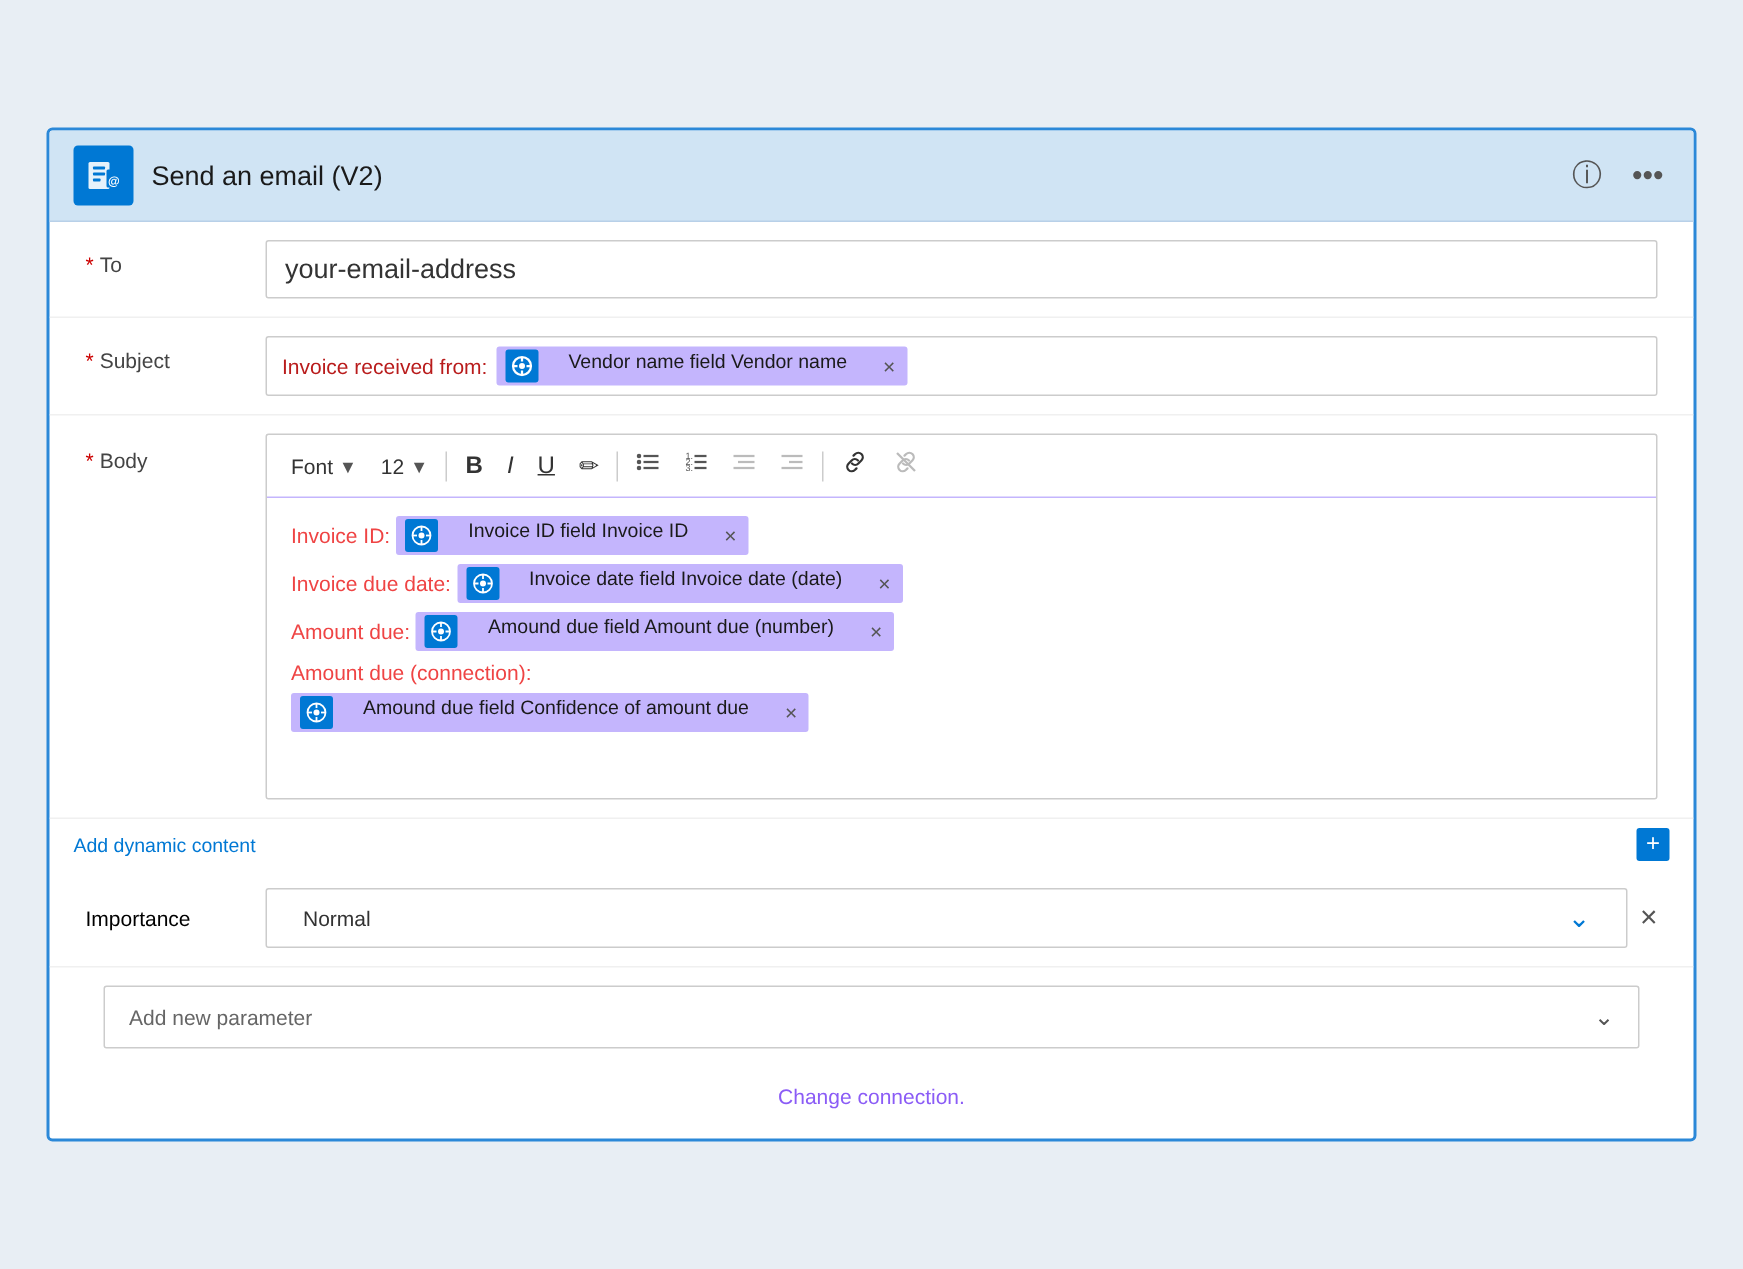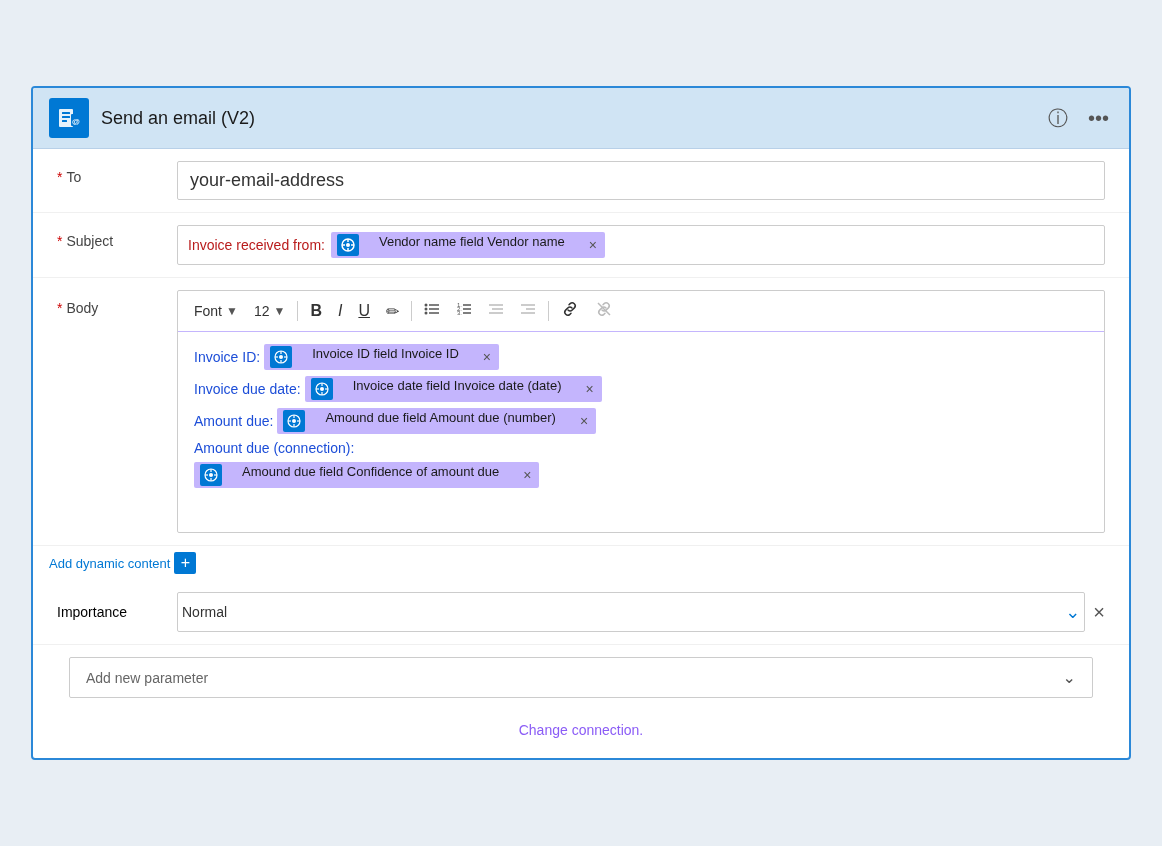--- a/index.html
+++ b/index.html
@@ -201,26 +201,26 @@
     }
     .body-line {
       display: flex;
       align-items: center;
       flex-wrap: wrap;
       gap: 4px;
       margin-bottom: 6px;
     }
     .body-line-text {
       font-size: 14px;
-      color: #1d4ed8;
+      color: #ef4444;
       text-align: center;
     }
     .dynamic-content-bar {
       display: flex;
-      justify-content: flex-start;
+      justify-content: space-between;
       align-items: center;
       padding: 6px 16px;
       gap: 4px;
     }
     .add-dynamic-btn {
       color: #0078d4;
       font-size: 13px;
       background: none;
       border: none;
       cursor: pointer;
@@ -246,21 +246,21 @@
     }
     .importance-label {
       min-width: 120px;
       font-size: 14px;
       color: #000000;
     }
     .importance-select {
       flex: 1;
       border: 1px solid #ccc;
       border-radius: 2px;
-      padding: 8px 4px;
+      padding: 8px 24px;
       font-size: 14px;
       color: #333;
       display: flex;
       align-items: center;
       justify-content: space-between;
       cursor: pointer;
     }
     .importance-actions {
       display: flex;
       align-items: center;

